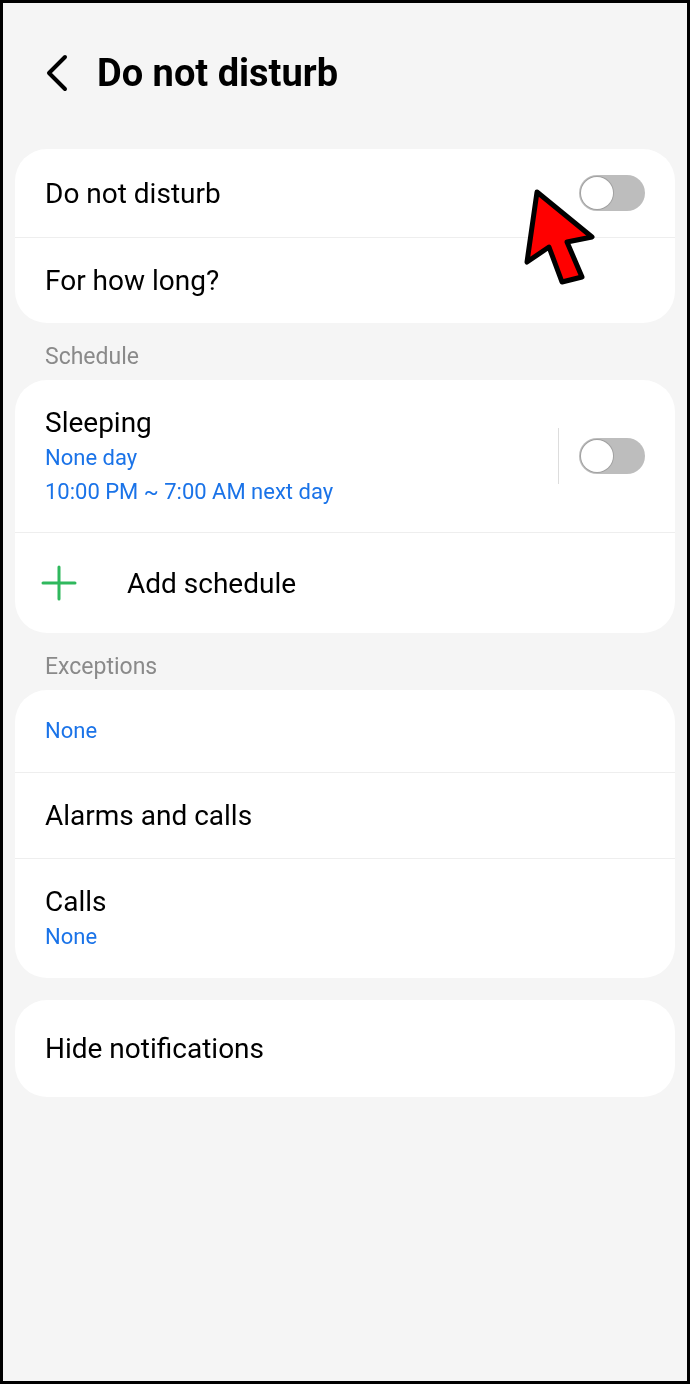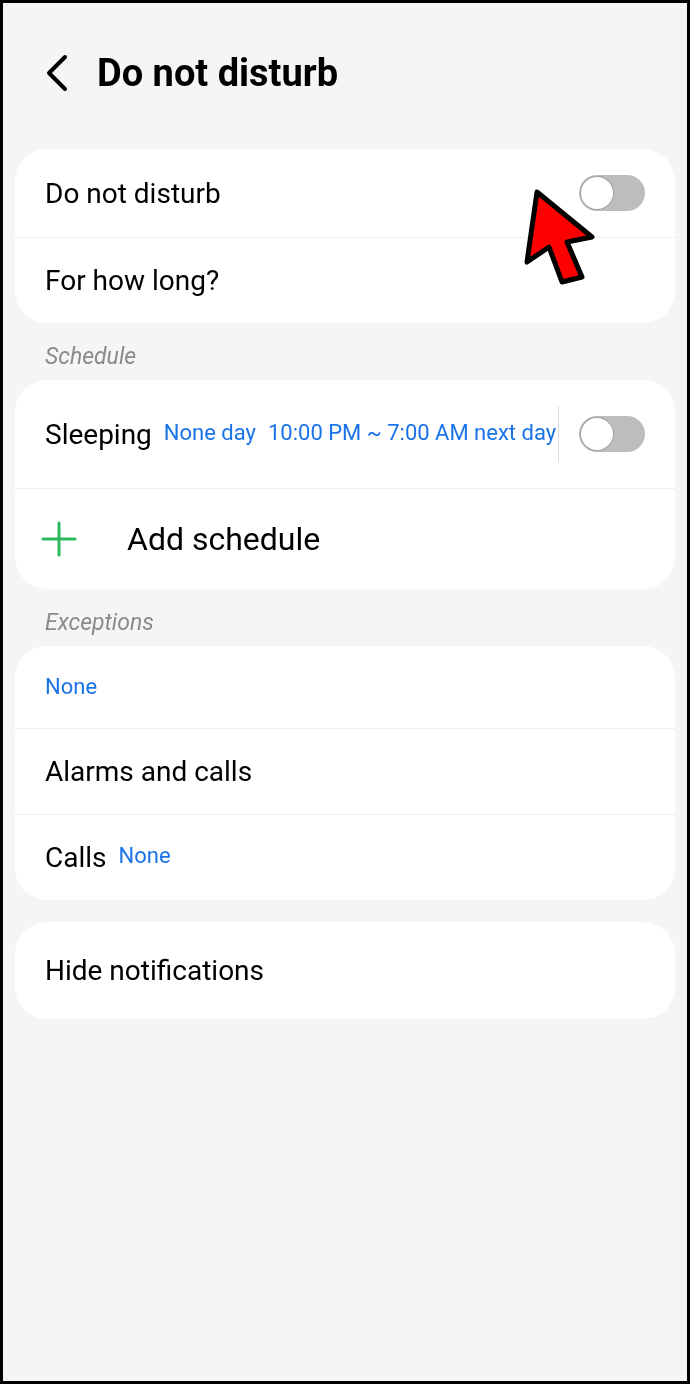--- a/index.html
+++ b/index.html
@@ -33,41 +33,40 @@
       font-size: 25px;
       line-height: 1.5;
       color: #555;
     }
 
     
     .section-label {
       padding: 20px 42px 10px 42px;
       font-size: 23px;
       color: #8a8a8a;
-      font-style: italic;
     }
 
     
     .card {
       background: #fff;
       margin: 22px 12px 0 12px;
       border-radius: 32px;
       overflow: hidden;
     }
     .card.first { margin-top: 54px; }
 
     .row {
       padding: 26px 30px;
       display: flex;
       align-items: center;
       justify-content: space-between;
       position: relative;
     }
     .row + .row { border-top: 1px solid #eee; }
-    .row .stack { display: flex; flex-direction: row; gap: 12px; }
+    .row .stack { display: flex; flex-direction: column; gap: 4px; }
     .row .label-main {
       font-size: 28px;
       color: #000;
     }
     .row .label-sub {
       font-size: 22px;
       color: #1a73e8;
       line-height: 1.35;
     }
 
@@ -103,21 +102,21 @@
 
     
     .add-row {
       display: flex;
       align-items: center;
       gap: 48px;
       padding: 30px 20px 30px 24px;
       border-top: 1px solid #eee;
     }
     .plus-icon svg { display: block; }
-    .add-label { font-size: 32px; color: #000; }
+    .add-label { font-size: 28px; color: #000; }
 
     
     .arrow {
       position: absolute;
       top: 184px;
       left: 494px;
       width: 100px;
       height: 100px;
       z-index: 10;
       pointer-events: none;

